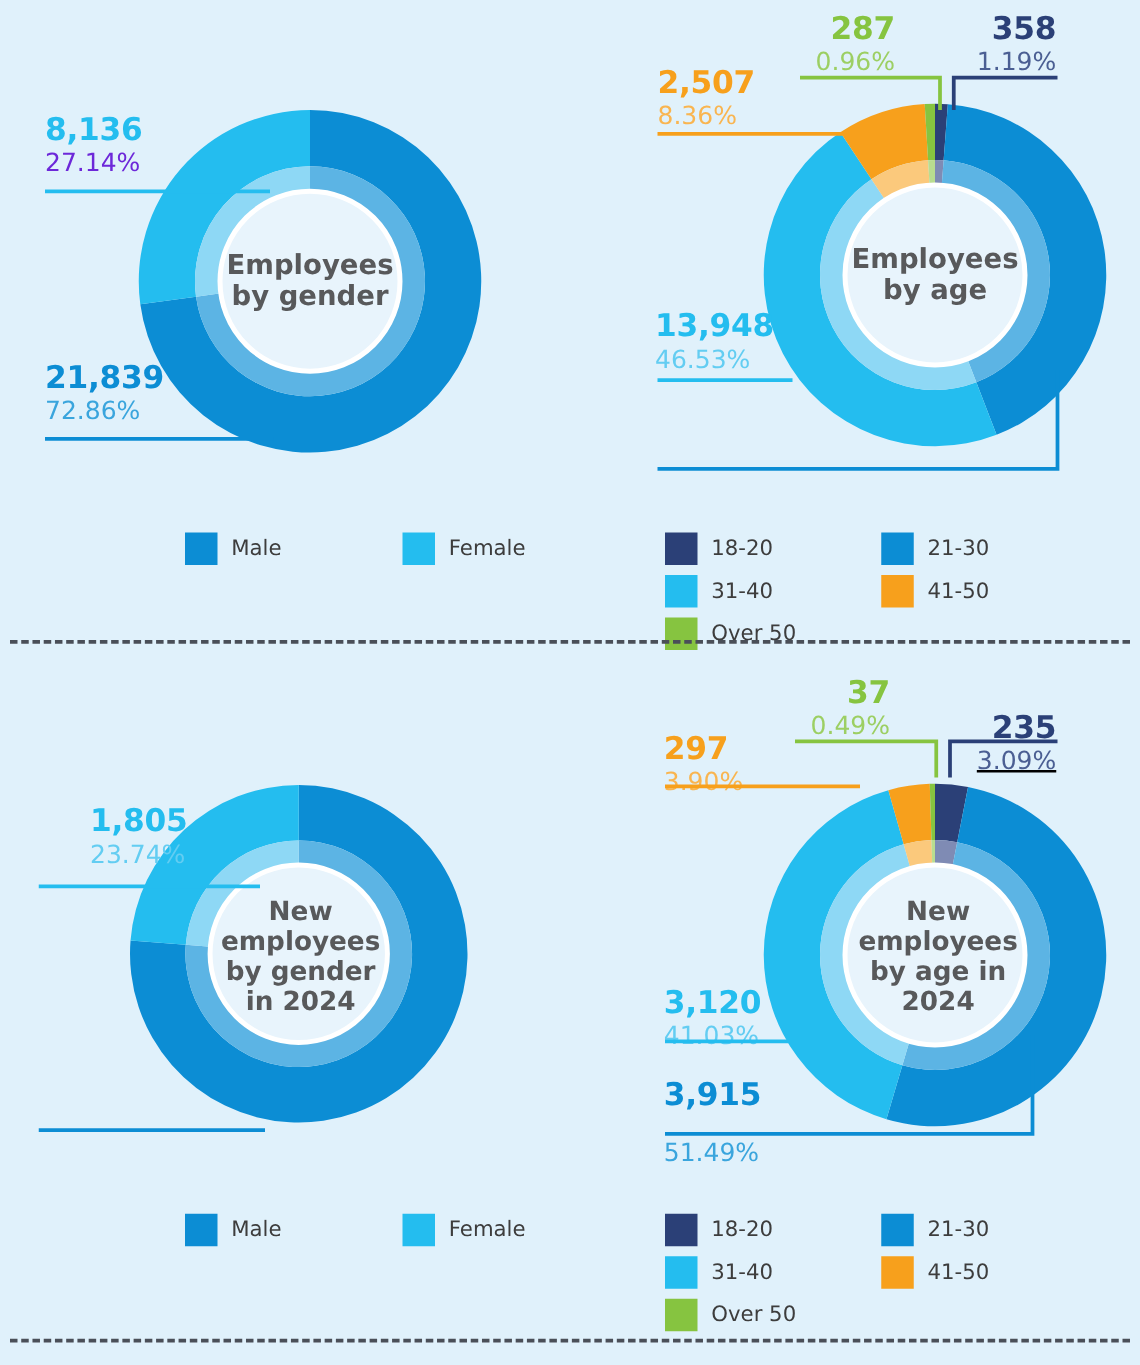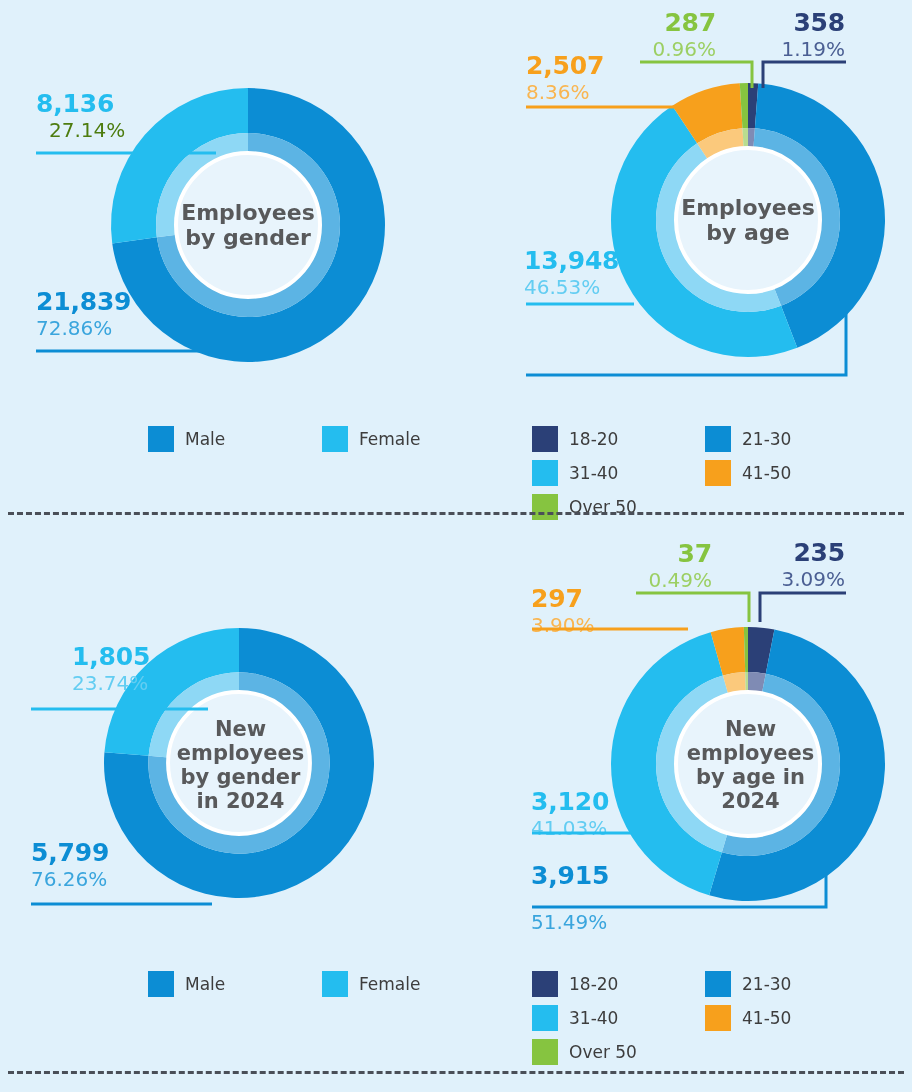--- a/index.html
+++ b/index.html
@@ -113,21 +113,21 @@
   </div>
   <div class="center-caption" id="caption-0" style="left: 178px; top: 180px; width: 140px; height: 90px; font-size: 22px; color: rgb(88, 89, 91);">
       <div>
         <span>Employees</span>
         <span>by gender</span>
       </div>
     </div>
 
   <div class="callout" id="callout-0-0" style="left:36px; top:89px; font-size:0;">
     <span class="value" style="font-size: 25px; color: rgb(36, 189, 239);">8,136</span>
-    <span class="pct" style="font-size: 20px; color: #4d7c0f; margin-left: 13px;">27.14%</span>
+    <span class="pct" style="font-size: 20px; color: #6d28d9;">27.14%</span>
   </div>
   <div class="callout" id="callout-0-1" style="left:36px; top:287px; font-size:0;">
     <span class="value" style="font-size: 25px; color: rgb(12, 141, 212);">21,839</span>
     <span class="pct" style="font-size: 20px; color: rgb(58, 165, 221);">72.86%</span>
   </div>
 
   <svg class="panel" style="left:0; top:0;" width="456" height="512">
     <path d="M36,153 L216,153" stroke="#24bdef" stroke-width="3" fill="none"></path>
     <path d="M36,351 L219,351" stroke="#0c8dd4" stroke-width="3" fill="none"></path>
   </svg>
@@ -228,24 +228,20 @@
         <span>employees</span>
         <span>by gender</span>
         <span>in 2024</span>
       </div>
     </div>
 
   <div class="callout" id="callout-2-0" style="left:31px; top:642px; font-size:0;margin-left:41px;">
     <span class="value" style="font-size: 25px; color: rgb(36, 189, 239);">1,805</span>
     <span class="pct" style="font-size: 20px; color: rgb(99, 205, 242);">23.74%</span>
   </div>
-  <div class="callout" id="callout-2-1" style="left:31px; top:838px; font-size:0;">
-    <span class="value" style="font-size: 25px; color: rgb(12, 141, 212);">5,799</span>
-    <span class="pct" style="font-size: 20px; color: rgb(58, 165, 221);">76.26%</span>
-  </div>
 
   <svg class="panel" style="left:0; top:512px;" width="456" height="580">
     <path d="M31,197 L208,197" stroke="#24bdef" stroke-width="3" fill="none"></path>
     <path d="M31,392 L212,392" stroke="#0c8dd4" stroke-width="3" fill="none"></path>
   </svg>
 
   <div class="legend legend-gender" style="left:148px; top:971px;">
     <div class="legend-item">
       <span class="swatch" id="sw-2-0" style="background: rgb(12, 141, 212);"></span>
       <span class="legend-label">Male</span>
@@ -277,21 +273,21 @@
         <span>employees</span>
         <span>by age in</span>
         <span>2024</span>
       </div>
     </div>
 
   <div class="callout align-right" id="callout-3-0" style="left:640px; top:539px; width:72px; font-size:0;">
     <span class="value" style="font-size: 25px; color: rgb(134, 196, 64);">37</span>
     <span class="pct" style="font-size: 20px; color: rgb(156, 207, 99);">0.49%</span>
   </div>
-  <div class="callout align-right" id="callout-3-1" style="left:755px; top:538px; width:90px; font-size:0;">
+  <div class="callout align-right" id="callout-3-1" style="left:755px; top:567px; width:90px; font-size:0;text-decoration:underline;">
     <span class="value" style="font-size: 25px; color: rgb(43, 64, 119);">235</span>
     <span class="pct" style="font-size: 20px; color: rgb(75, 95, 147);">3.09%</span>
   </div>
   <div class="callout" id="callout-3-2" style="left:531px; top:584px; font-size:0;">
     <span class="value" style="font-size: 25px; color: rgb(247, 160, 28);">297</span>
     <span class="pct" style="font-size: 20px; color: rgb(249, 181, 80);">3.90%</span>
   </div>
   <div class="callout" id="callout-3-3" style="left:531px; top:787px; font-size:0;">
     <span class="value" style="font-size: 25px; color: rgb(36, 189, 239);">3,120</span>
     <span class="pct" style="font-size: 20px; color: rgb(99, 205, 242);">41.03%</span>

